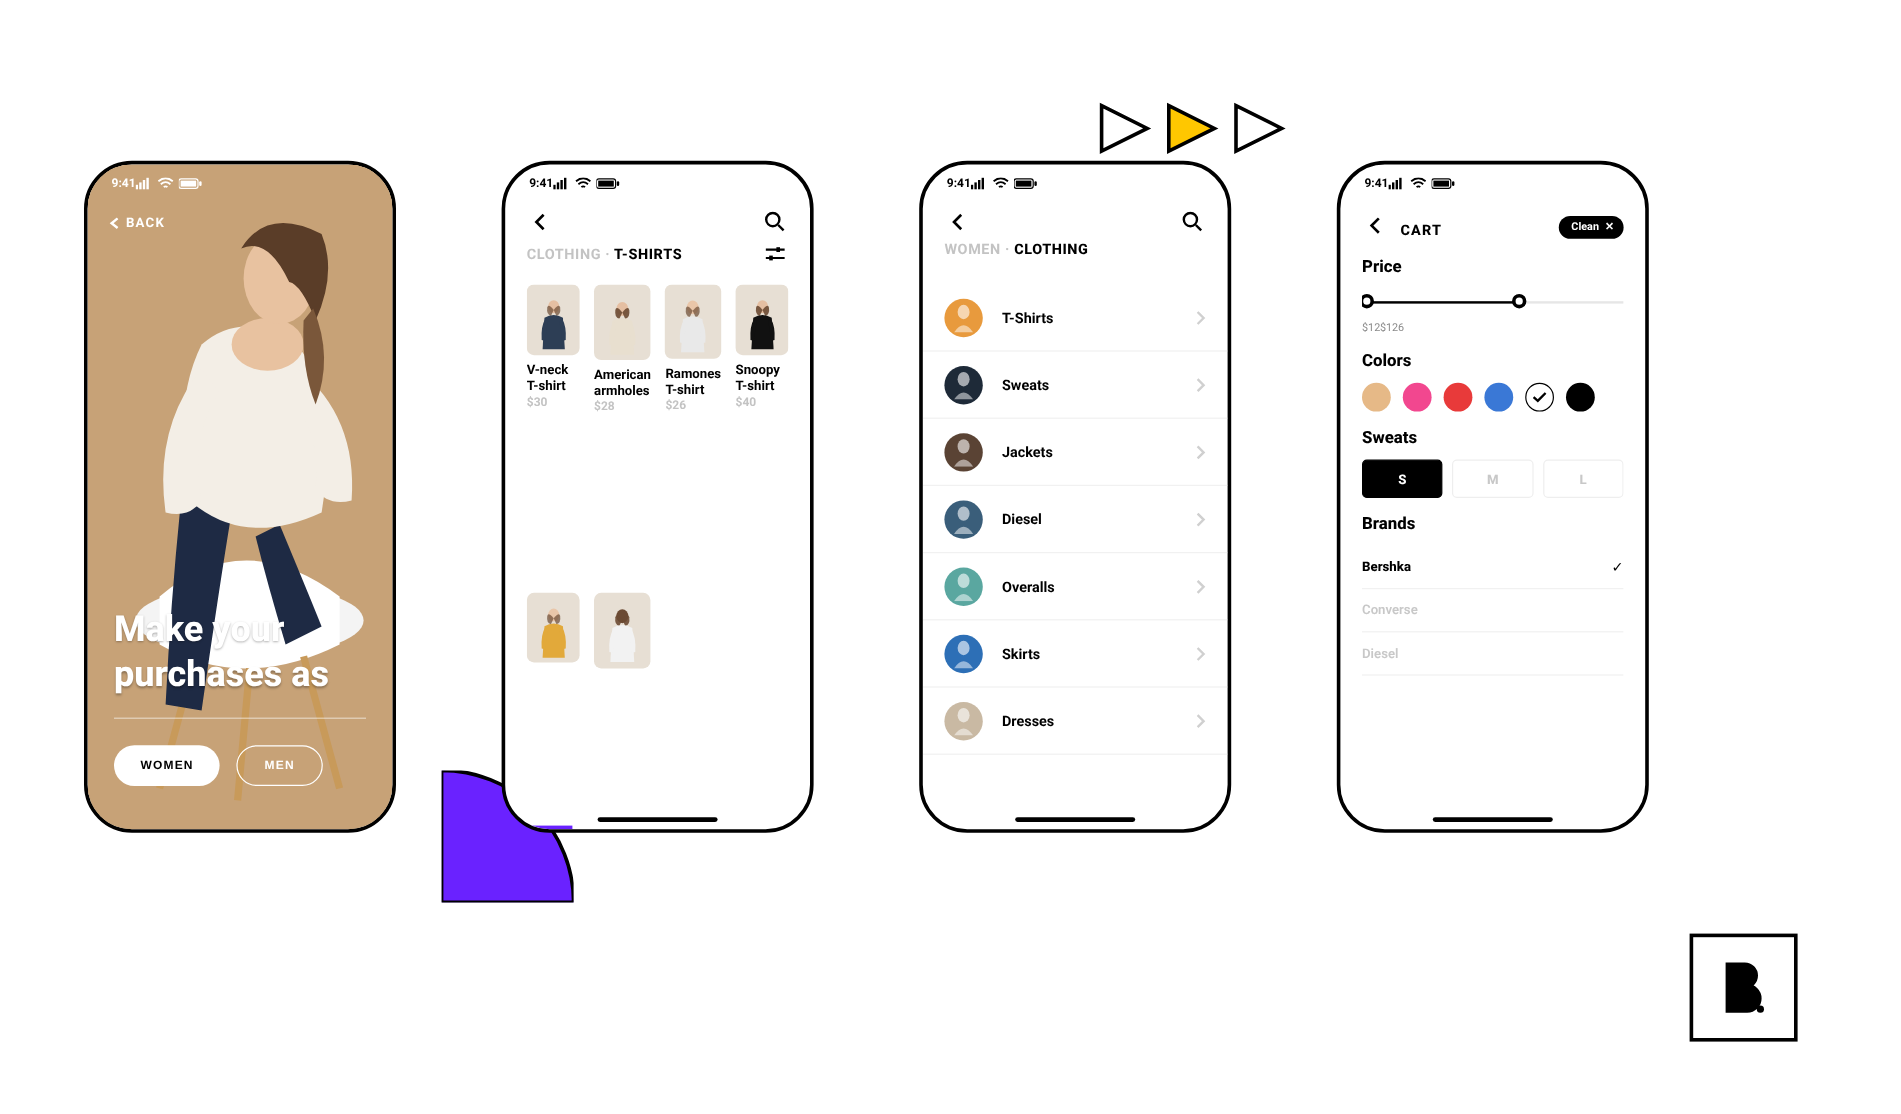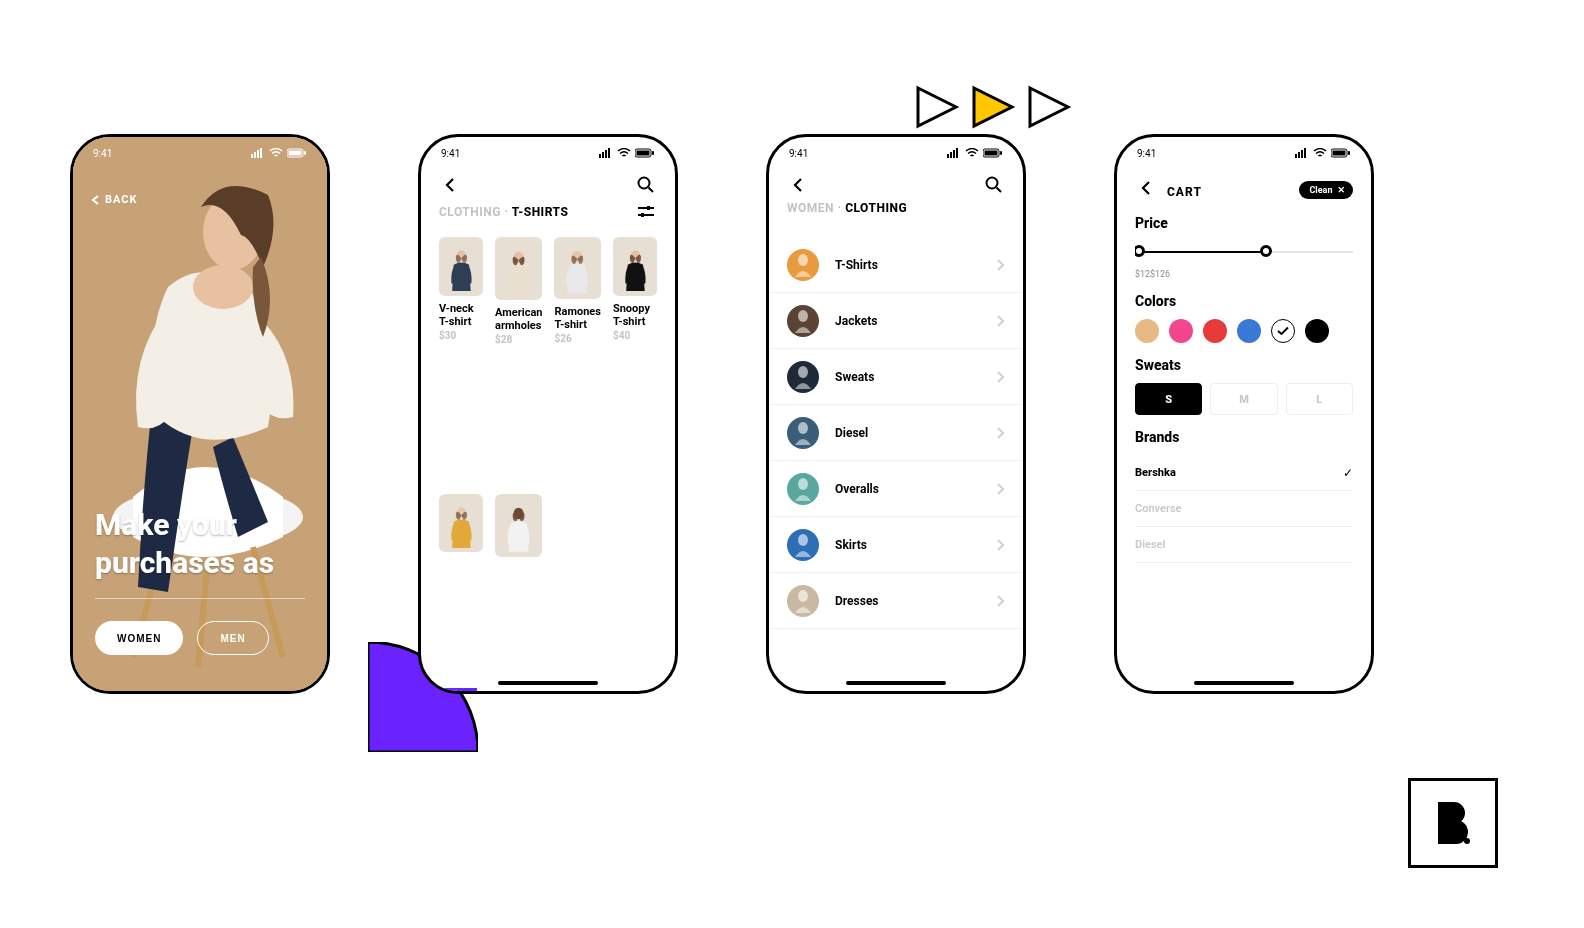--- a/index.html
+++ b/index.html
@@ -42,41 +42,41 @@
     background: #fff;
     overflow: hidden;
   }
   .phone.p1 { top: 134px; left: 70px; }
   .phone.p2 { top: 134px; left: 418px; }
   .phone.p3 { top: 134px; left: 766px; }
   .phone.p4 { top: 134px; left: 1114px; }
 
   .statusbar {
     position:absolute; top:0; left:0; right:0; height:28px;
-    display:flex; align-items:center; justify-content:space-between;
-    padding: 4px 20px 0 20px; font-size:10px; font-weight:400;
+    display:flex; align-items:center; 
+    padding: 4px 20px 0 20px; font-size:10px; font-weight:700;
     z-index: 5;
   }
   .statusbar.light { color:#fff; }
   .statusbar .signals { display:flex; align-items:center; gap:4px; }
 
   .home-indicator { position:absolute; bottom:6px; left:50%; transform:translateX(-50%);
     width:100px; height:4px; border-radius:3px; background:#000; }
 
   
   .hero {
     position:absolute; inset:0;
     background: linear-gradient(180deg, #c9a878 0%, #b89668 40%, #a08258 100%);
     display:flex; flex-direction:column;
   }
   .hero .model {
     position:absolute; inset:0; overflow:hidden;
   }
   .hero .backlink {
-    position:absolute; top:56px; left:18px; display:flex; align-items:center; gap:6px;
+    position:absolute; top:42px; left:18px; display:flex; align-items:center; gap:6px;
     font-size:11px; font-weight:700; letter-spacing:1px; color:#fff;
   }
   .hero .headline {
     position:absolute; left:22px; bottom:110px; color:#fff; font-size:30px; font-weight:800;
     line-height:1.25; text-shadow:0 1px 2px rgba(0,0,0,.3);
   }
   .hero .divider { position:absolute; left:22px; right:22px; bottom:92px; height:1px;
     background: rgba(255,255,255,.55); }
   .hero .gender-row { position:absolute; left:22px; bottom:36px; display:flex; gap:14px; }
   .pill { height:34px; padding:0 22px; border-radius:18px; font-size:10px; font-weight:800;
@@ -417,39 +417,39 @@
               <ellipse cx="10" cy="7" rx="5" ry="6" fill="rgba(255,255,255,.6)"></ellipse>
               <path d="M2 24 Q10 12 18 24 Z" fill="rgba(255,255,255,.5)"></path>
             </svg>
     </div>
     <div class="label">T-Shirts</div>
     <svg class="chev" width="8" height="12">
             <path d="M1 1 L6 6 L1 11" stroke="#d0d0d0" stroke-width="2" fill="none"></path>
           </svg>
   </div>
         <div class="catrow">
+    <div class="avatar" style="background:#1e2a38">
+      <svg width="20" height="24" viewBox="0 0 20 24">
+              <ellipse cx="10" cy="7" rx="5" ry="6" fill="rgba(255,255,255,.6)"></ellipse>
+              <path d="M2 24 Q10 12 18 24 Z" fill="rgba(255,255,255,.5)"></path>
+            </svg>
+    </div>
+    <div class="label">Sweats</div>
+    <svg class="chev" width="8" height="12">
+            <path d="M1 1 L6 6 L1 11" stroke="#d0d0d0" stroke-width="2" fill="none"></path>
+          </svg>
+  </div>
+        <div class="catrow">
     <div class="avatar" style="background:#5a4334">
       <svg width="20" height="24" viewBox="0 0 20 24">
               <ellipse cx="10" cy="7" rx="5" ry="6" fill="rgba(255,255,255,.6)"></ellipse>
               <path d="M2 24 Q10 12 18 24 Z" fill="rgba(255,255,255,.5)"></path>
             </svg>
     </div>
     <div class="label">Jackets</div>
-    <svg class="chev" width="8" height="12">
-            <path d="M1 1 L6 6 L1 11" stroke="#d0d0d0" stroke-width="2" fill="none"></path>
-          </svg>
-  </div>
-        <div class="catrow">
-    <div class="avatar" style="background:#1e2a38">
-      <svg width="20" height="24" viewBox="0 0 20 24">
-              <ellipse cx="10" cy="7" rx="5" ry="6" fill="rgba(255,255,255,.6)"></ellipse>
-              <path d="M2 24 Q10 12 18 24 Z" fill="rgba(255,255,255,.5)"></path>
-            </svg>
-    </div>
-    <div class="label">Sweats</div>
     <svg class="chev" width="8" height="12">
             <path d="M1 1 L6 6 L1 11" stroke="#d0d0d0" stroke-width="2" fill="none"></path>
           </svg>
   </div>
         <div class="catrow">
     <div class="avatar" style="background:#3a5e7a">
       <svg width="20" height="24" viewBox="0 0 20 24">
               <ellipse cx="10" cy="7" rx="5" ry="6" fill="rgba(255,255,255,.6)"></ellipse>
               <path d="M2 24 Q10 12 18 24 Z" fill="rgba(255,255,255,.5)"></path>
             </svg>

